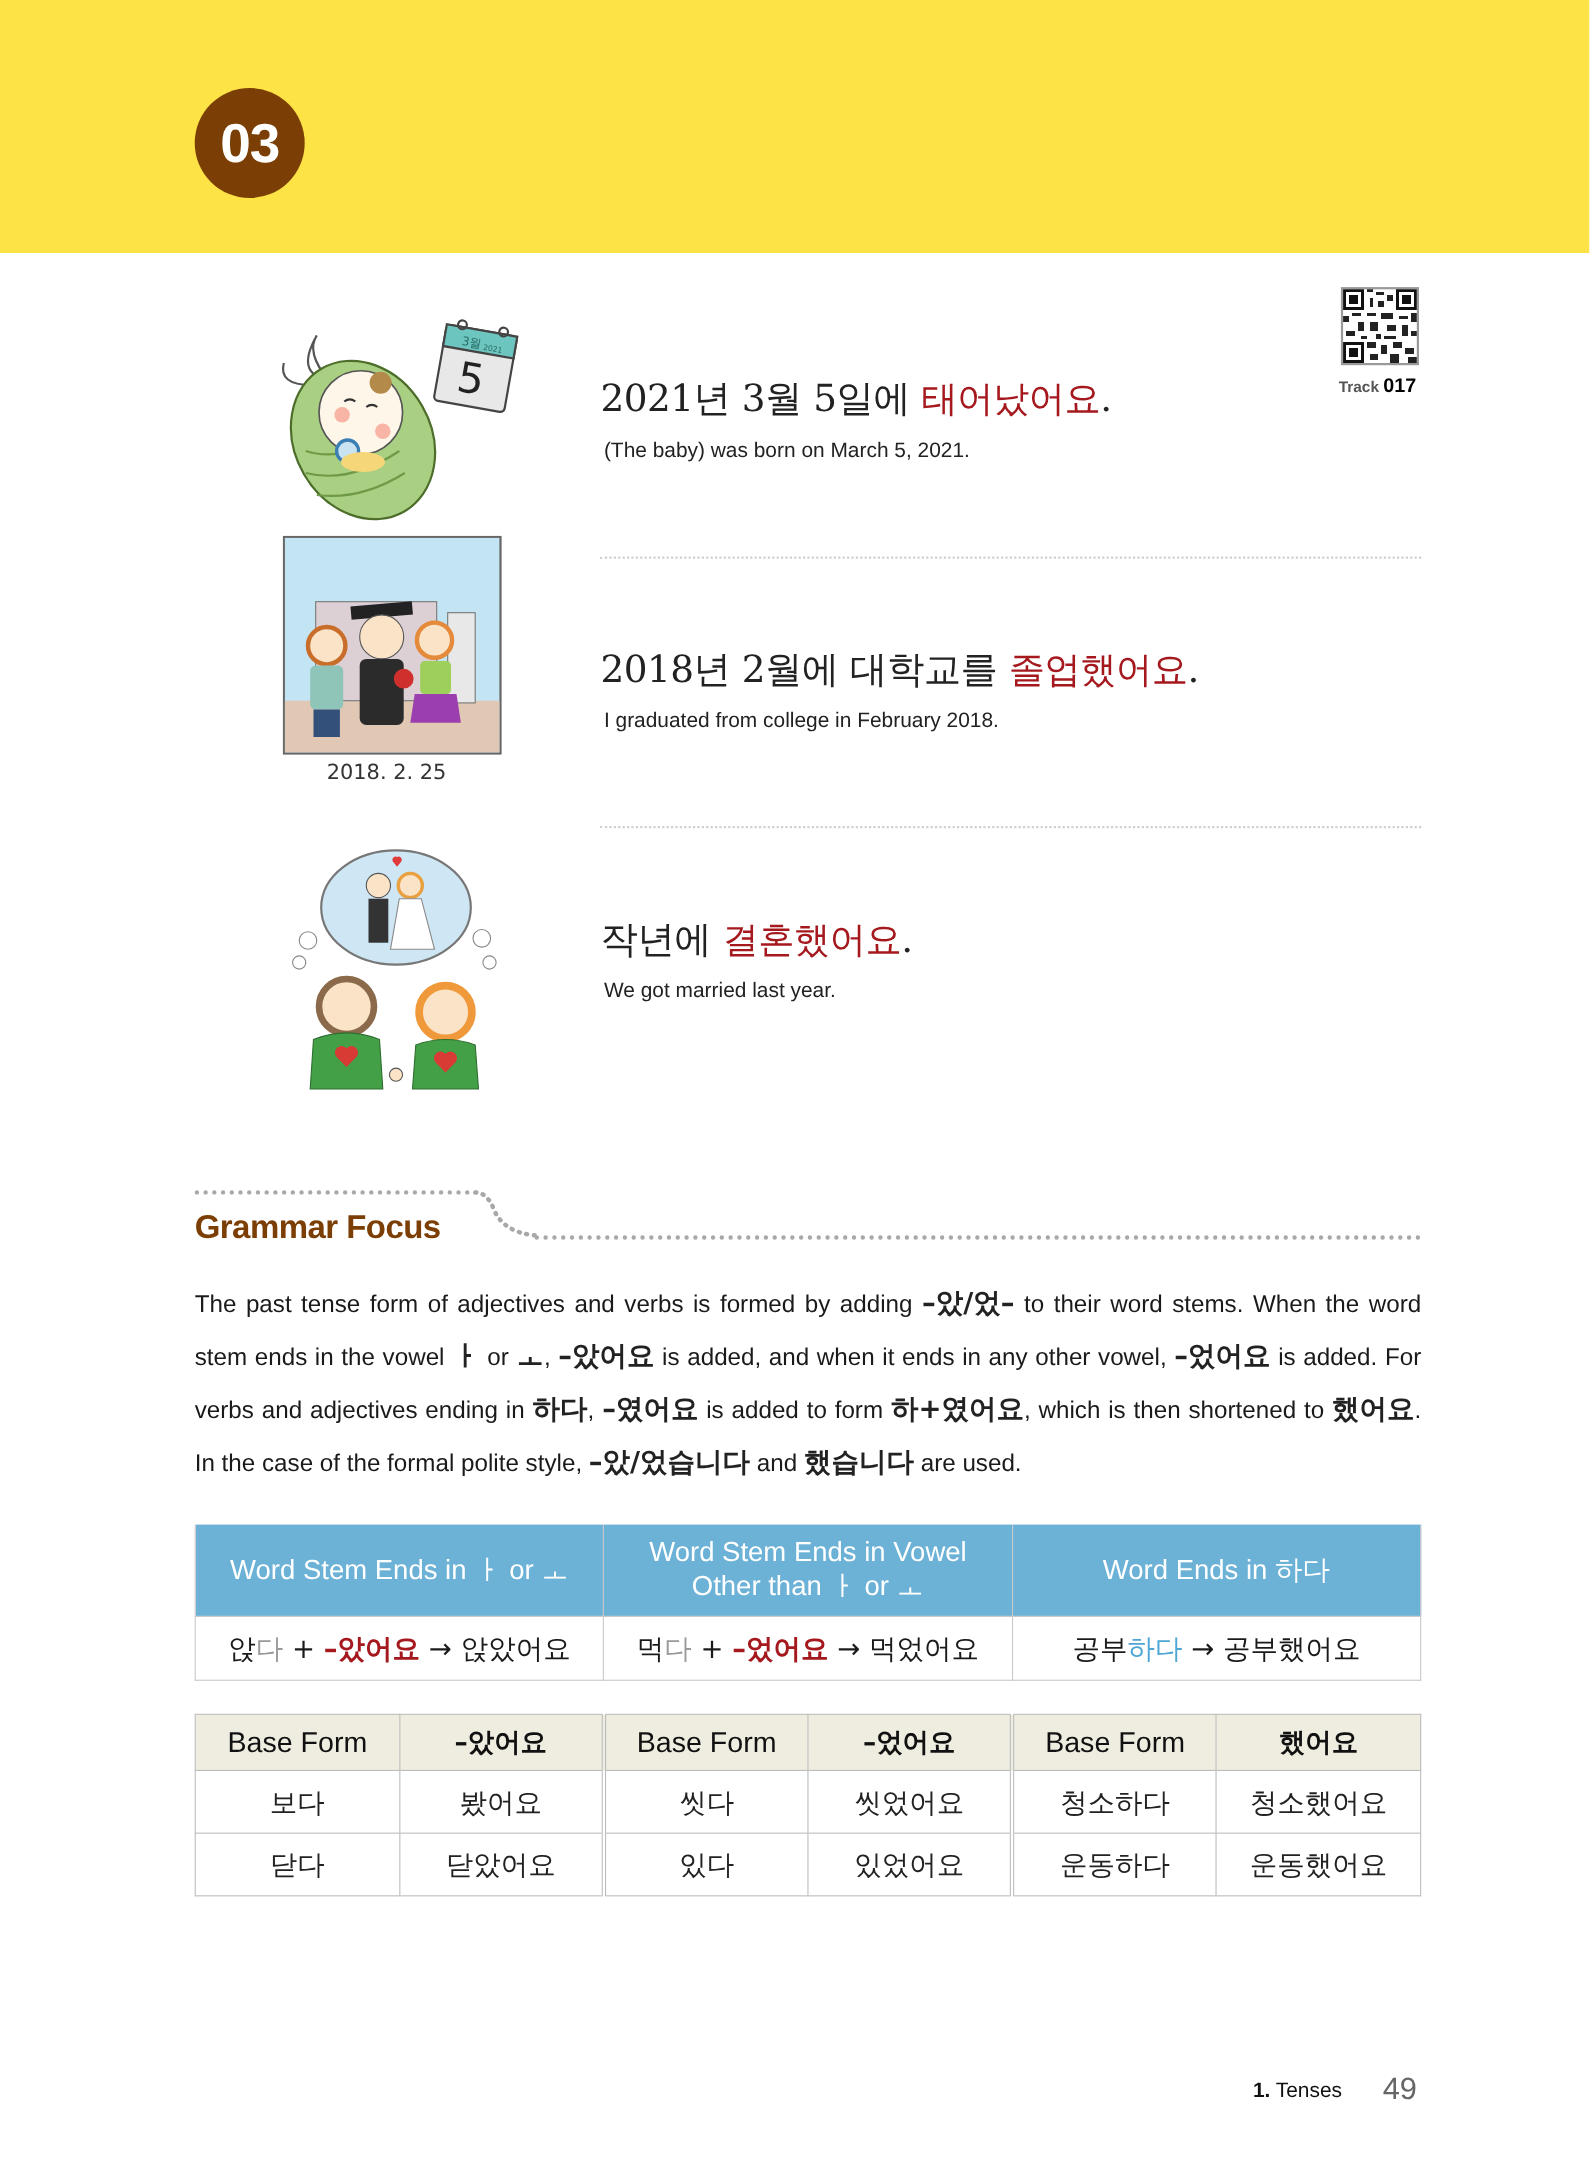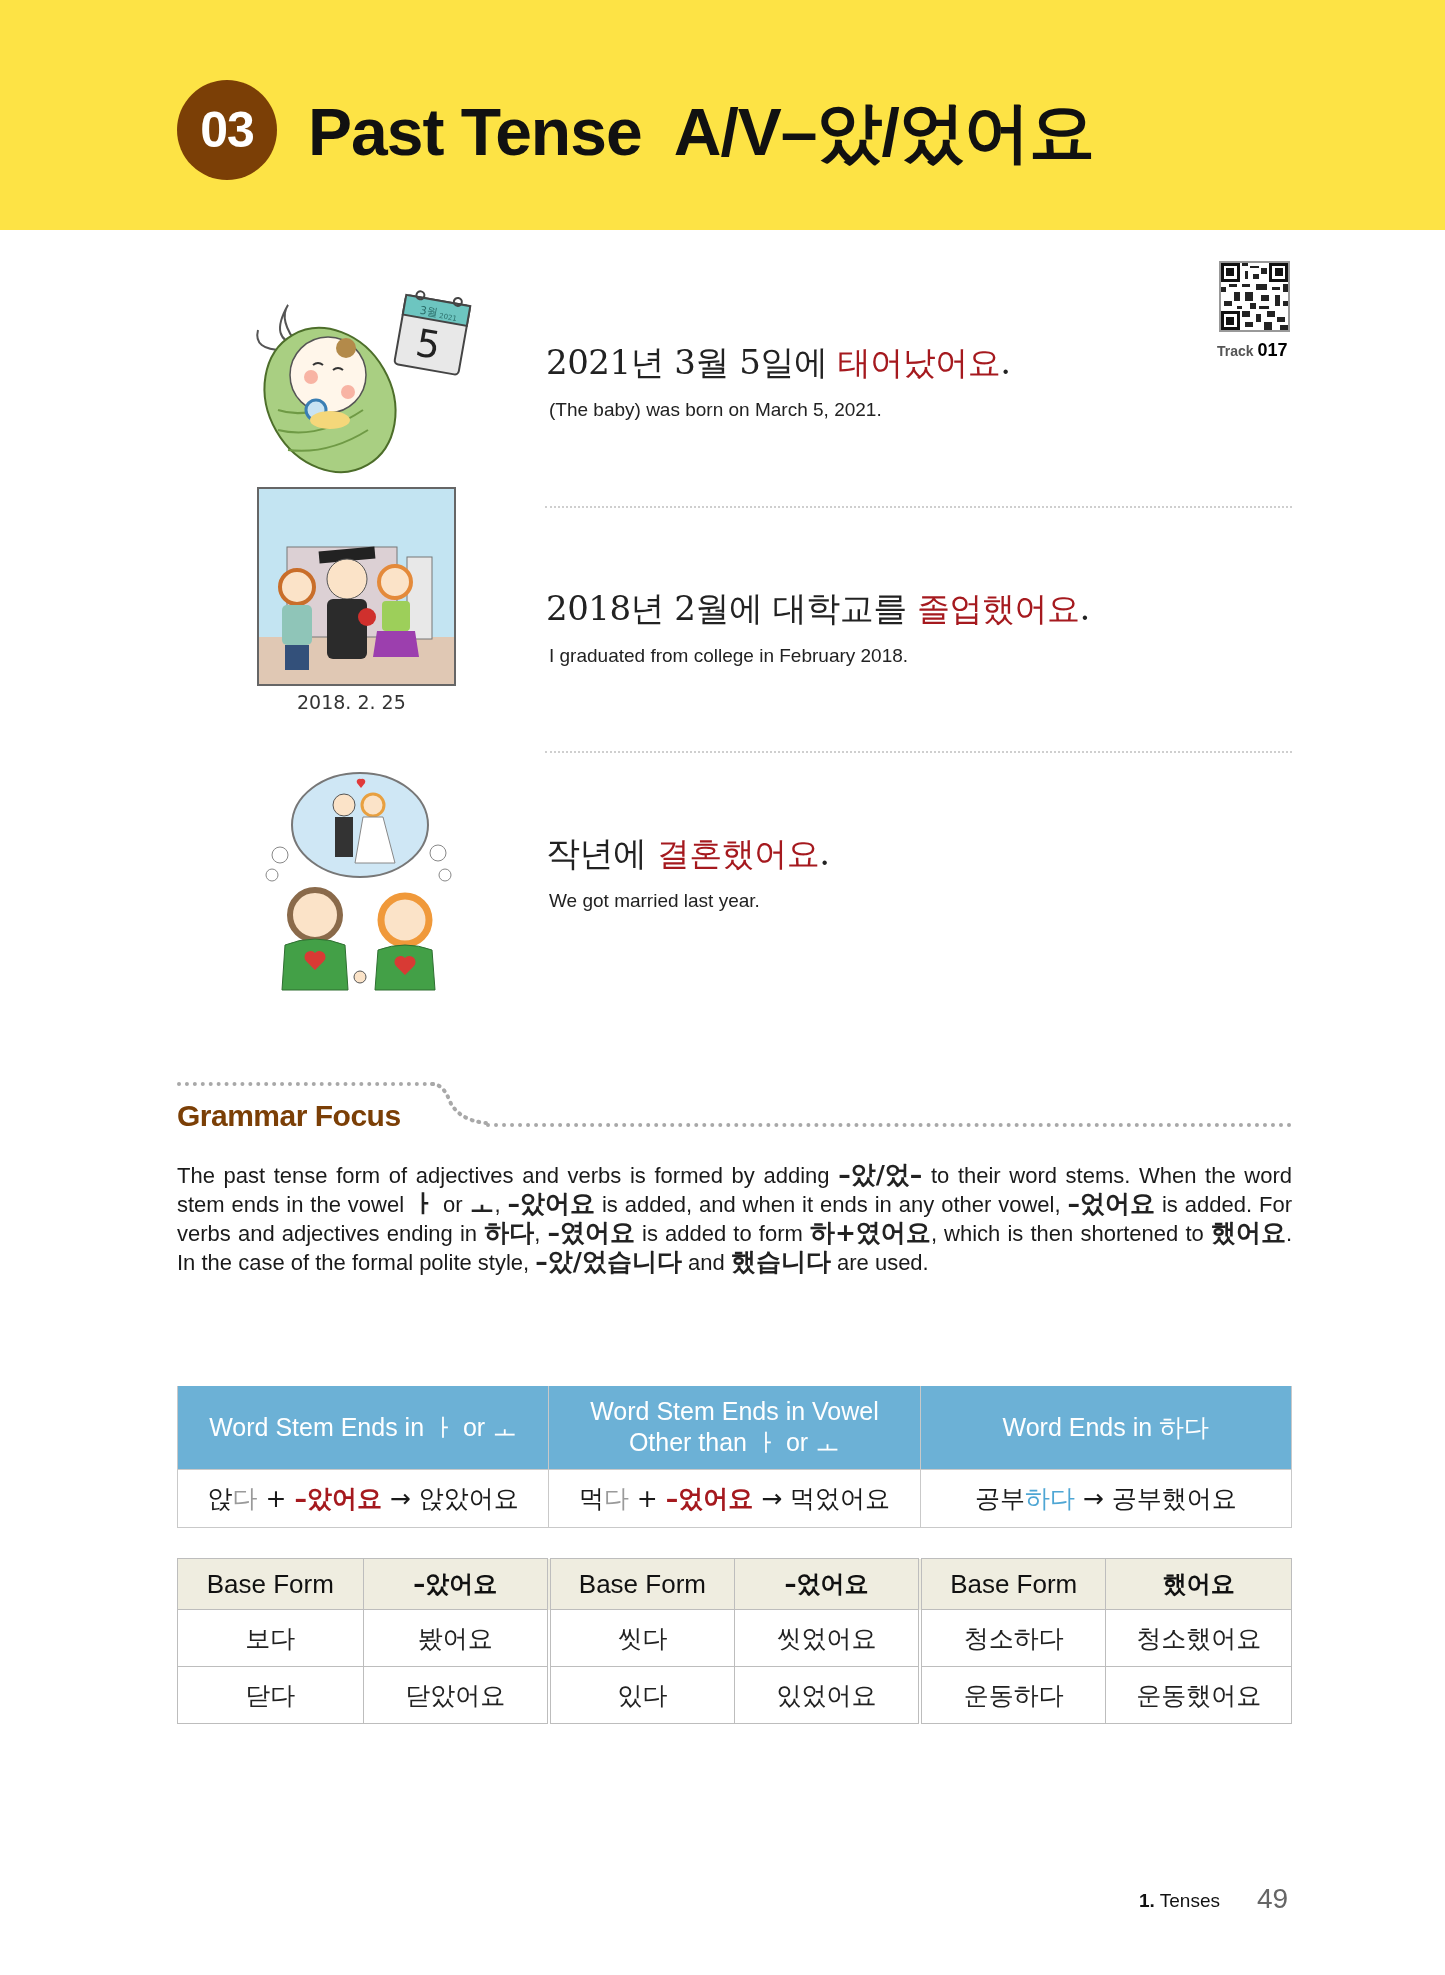--- a/index.html
+++ b/index.html
@@ -19,21 +19,21 @@
   .ex-ko { position: absolute; left: 546px; font-family: "DejaVu Serif", "Liberation Serif", serif; font-size: 34px; color: #222; white-space: nowrap; letter-spacing: -0.5px; }
   .ex-ko .hl { color: #a5191e; font-family: "DejaVu Sans", sans-serif; font-size: 33px; }
   .ex-en { position: absolute; left: 549px; font-size: 19px; color: #222; white-space: nowrap; }
   .dotline { position: absolute; left: 545px; width: 747px; height: 0; border-top: 2px dotted #cfcfcf; }
 
   .gf-top { position: absolute; left: 177px; top: 1082px; width: 258px; border-top: 4px dotted #a8a8a8; }
   .gf-curve { position: absolute; left: 430px; top: 1082px; }
   .gf-bottom { position: absolute; left: 486px; top: 1123px; width: 806px; border-top: 4px dotted #a8a8a8; }
   .gf-title { position: absolute; left: 177px; top: 1099px; font-size: 30px; font-weight: bold; color: #7b3f06; letter-spacing: -0.5px; }
 
-  .para { position: absolute; left: 177px; top: 1161px; width: 1115px; font-size: 22px; line-height: 28px; color: #1a1a1a; text-align: justify; }
+  .para { position: absolute; left: 177px; top: 1161px; width: 1115px; font-size: 22px; line-height: 47px; color: #1a1a1a; text-align: justify; }
   .para .ko { font-family: "DejaVu Sans", sans-serif; font-size: 25px; font-weight: bold; color: #222; }
 
   table { border-collapse: collapse; position: absolute; left: 177px; width: 1115px; table-layout: fixed; }
   .t1 { top: 1386px; }
   .t1 th { background: #6cb1d6; color: #fff; font-weight: normal; font-size: 25px; height: 83px; border: 1px solid #c9c9c9; border-top: none; line-height: 31px; padding: 16px 10px; }
   .t1 td { height: 58px; font-size: 25px; text-align: center; border: 1px solid #c9c9c9; font-family: "DejaVu Sans", sans-serif; }
   .t1 .gray { color: #9a9a9a; }
   .t1 .red { color: #a5191e; font-weight: bold; }
   .t1 .blue { color: #4ea6d4; }
 
@@ -46,21 +46,20 @@
 
   .footer-chapter { position: absolute; left: 1139px; top: 1890px; font-size: 19px; color: #111; }
   .footer-chapter b { font-weight: bold; }
   .page-num { position: absolute; left: 1257px; top: 1883px; font-size: 28px; color: #666; font-weight: normal; }
 </style>
 </head>
 <body>
 
 <div class="banner">
   <div class="lesson-num">03</div>
-  <div class="lesson-title">Past Tense  A/V–았/었어요</div>
 </div>
 
 <div class="qr">
   <svg width="67" height="67" viewBox="0 0 25 25" shape-rendering="crispEdges">
     <rect x="0" y="0" width="7" height="7" fill="#111"></rect>
       <rect x="1" y="1" width="5" height="5" fill="#fff"></rect>
       <rect x="2" y="2" width="3" height="3" fill="#111"></rect>
     <rect x="18" y="0" width="7" height="7" fill="#111"></rect>
       <rect x="19" y="1" width="5" height="5" fill="#fff"></rect>
       <rect x="20" y="2" width="3" height="3" fill="#111"></rect>

